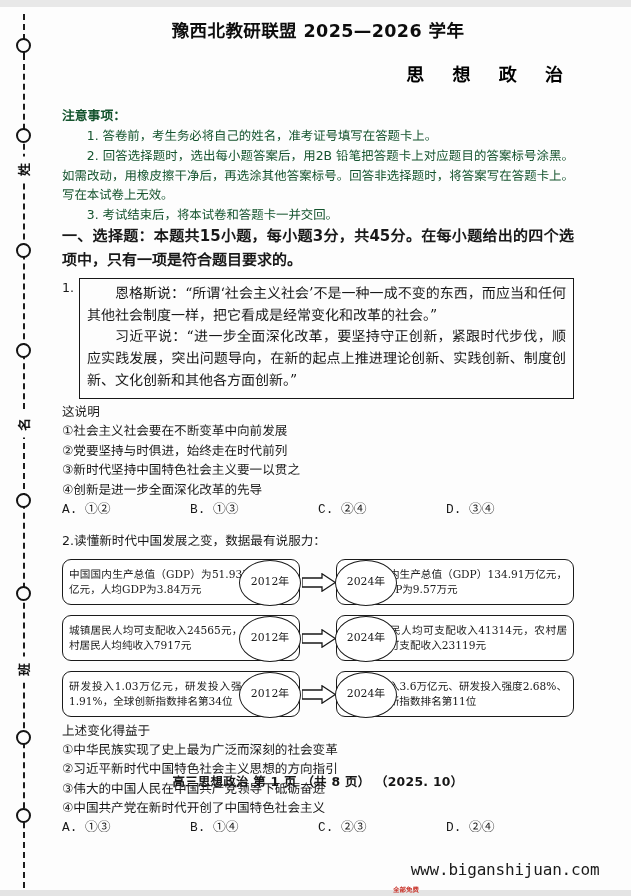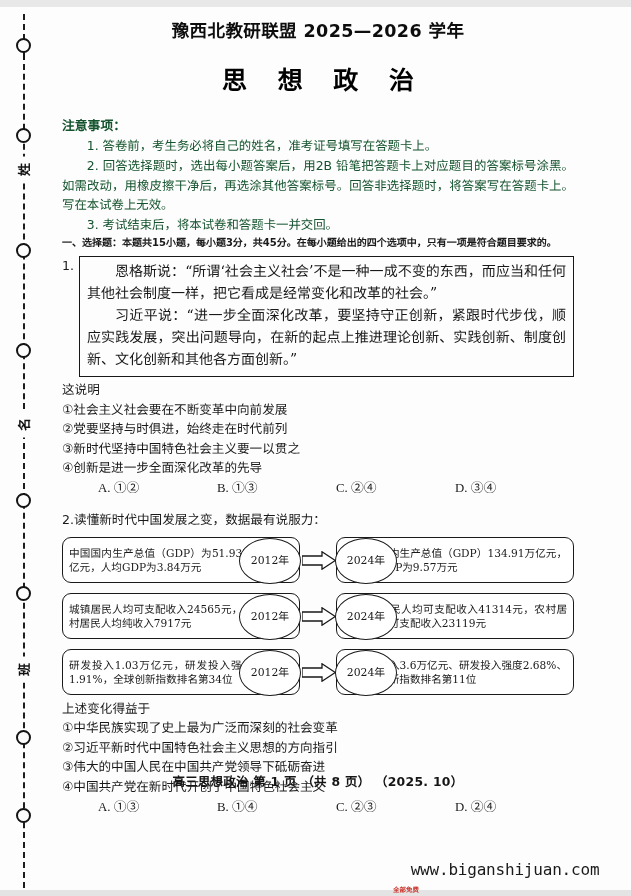--- a/index.html
+++ b/index.html
@@ -101,24 +101,24 @@
     font-family: "DejaVu Sans", "Liberation Sans", sans-serif;
     font-weight: 700;
     font-size: 17.5px;
     letter-spacing: 0.4px;
     line-height: 1.5;
     margin: 0;
     color: #0d0d0d;
   }
   .doc-title-2 { margin-top: 2px; }
   .subject-title {
-    text-align: center;
-    font-family: "DejaVu Sans", "Liberation Sans", sans-serif;
-    font-weight: 700;
-    font-size: 25px;
+    text-align: right;
+    font-family: "DejaVu Sans", "Liberation Sans", sans-serif;
+    font-weight: 700;
+    font-size: 18px;
     letter-spacing: 11px;
     text-indent: 11px;
     margin: 16px 0 0 0;
     color: #000;
   }
 
   
   .notice {
     margin-top: 20px;
     font-family: "DejaVu Sans", "Liberation Sans", sans-serif;
@@ -130,21 +130,21 @@
     font-weight: 700;
     font-size: 12.8px;
   }
   .notice-item {
     text-indent: 2em;
     text-align: justify;
   }
   .section-head {
     font-family: "DejaVu Sans", "Liberation Sans", sans-serif;
     font-weight: 700;
-    font-size: 10px;
+    font-size: 15px;
     line-height: 1.58;
     text-align: justify;
     margin-top: 1px;
   }
 
   
   .question {
     margin-top: 5px;
   }
   .q-row {
@@ -179,25 +179,24 @@
     margin-top: 3px;
   }
   .opt-list {
     font-family: "DejaVu Sans", "Liberation Sans", sans-serif;
     font-size: 12.6px;
     line-height: 1.54;
   }
   .opt-list div { white-space: nowrap; }
   .choice-row {
     display: flex;
-    font-family: Liberation Serif, serif;
+    font-family: Liberation Mono, monospace;
     font-size: 12.8px;
     line-height: 1.6;
     margin-top: 1px;
-    margin-left: 36px;
   }
   .choice-row span { flex: 0 0 25%; }
 
   
   .q2-lead {
     font-family: "DejaVu Sans", "Liberation Sans", sans-serif;
     font-size: 12.6px;
     line-height: 1.6;
     margin-top: 11px;
   }

